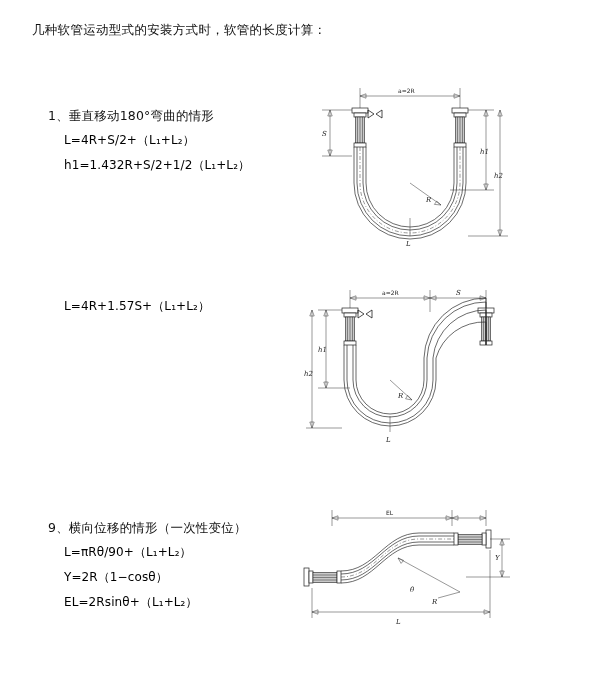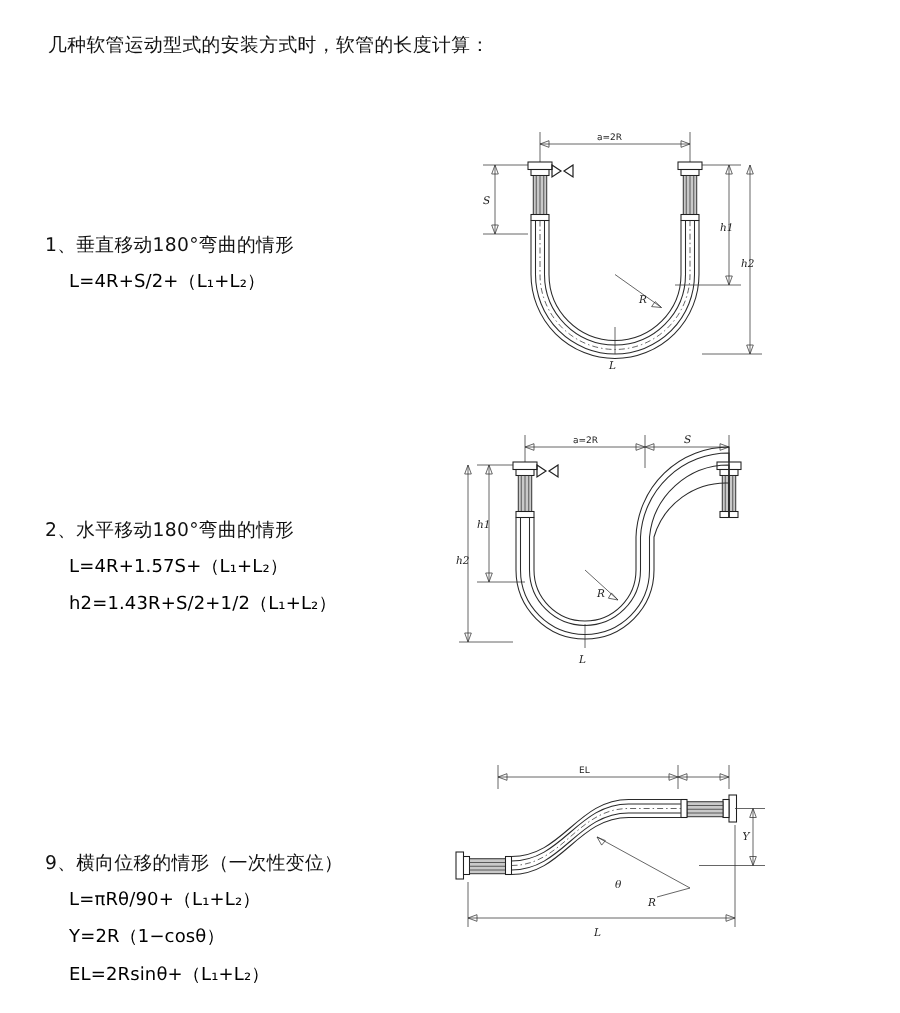--- a/index.html
+++ b/index.html
@@ -32,24 +32,23 @@
     position: absolute;
     left: 0;
     width: 600px;
   }
   .sec1 { top: 108px; }
   .sec2 { top: 298px; }
   .sec3 { top: 520px; }
 
   .sec-text {
     position: absolute;
-    left: 30px;
+    left: 48px;
     top: 0;
     width: 265px;
-    margin-top: 47px;
   }
   .sec-title {
     font-size: 12.5px;
     color: #111;
     margin-bottom: 7px;
     letter-spacing: 0.2px;
   }
   .formula {
     font-size: 12px;
     color: #000000;
@@ -80,20 +79,21 @@
 <body>
 
 <div class="page">
 
   <div class="intro">几种软管运动型式的安装方式时，软管的长度计算：</div>
 
   <div class="section sec1">
     <div class="sec-text">
       <div class="sec-title">1、垂直移动180°弯曲的情形</div>
       <div class="formula">L=4R+S/2+（L₁+L₂）</div>
+      <div class="formula">h1=1.432R+S/2+1/2（L₁+L₂）</div>
     </div>
 
     <div class="fig fig1">
       <svg width="230" height="190" viewBox="0 0 230 190">
 
         <line class="dim" x1="60" y1="18" x2="160" y2="18"></line>
         <path class="dim" d="M60,18 l6,-2.2 v4.4 z" fill="#333"></path>
         <path class="dim" d="M160,18 l-6,-2.2 v4.4 z" fill="#333"></path>
         <line class="dim" x1="60" y1="10" x2="60" y2="34"></line>
         <line class="dim" x1="160" y1="10" x2="160" y2="34"></line>
@@ -149,23 +149,21 @@
         <line class="dim" x1="22" y1="78" x2="52" y2="78"></line>
         <text class="lbl-i" x="22" y="58">S</text>
 
         <path class="ln" d="M68,32 l6,4 l-6,4 z M82,32 l-6,4 l6,4 z" fill="none"></path>
       </svg>
     </div>
   </div>
 
   <div class="section sec2">
     <div class="sec-text">
-      <div class="sec-title">2、水平移动180°弯曲的情形</div>
       <div class="formula">L=4R+1.57S+（L₁+L₂）</div>
-      <div class="formula">h2=1.43R+S/2+1/2（L₁+L₂）</div>
     </div>
 
     <div class="fig fig2">
       <svg width="230" height="190" viewBox="0 0 230 190">
 
         <line class="dim" x1="50" y1="18" x2="130" y2="18"></line>
         <path class="dim" d="M50,18 l6,-2.2 v4.4 z" fill="#333"></path>
         <path class="dim" d="M130,18 l-6,-2.2 v4.4 z" fill="#333"></path>
         <line class="dim" x1="50" y1="10" x2="50" y2="32"></line>
         <line class="dim" x1="130" y1="10" x2="130" y2="32"></line>

